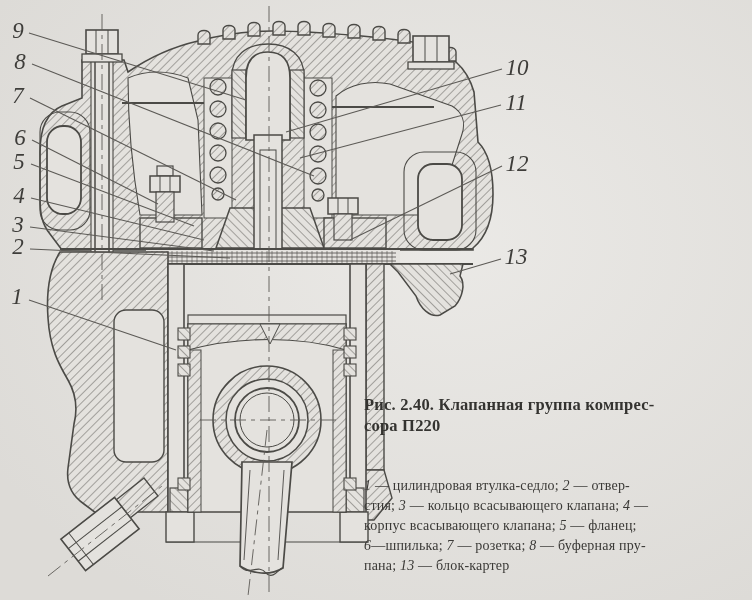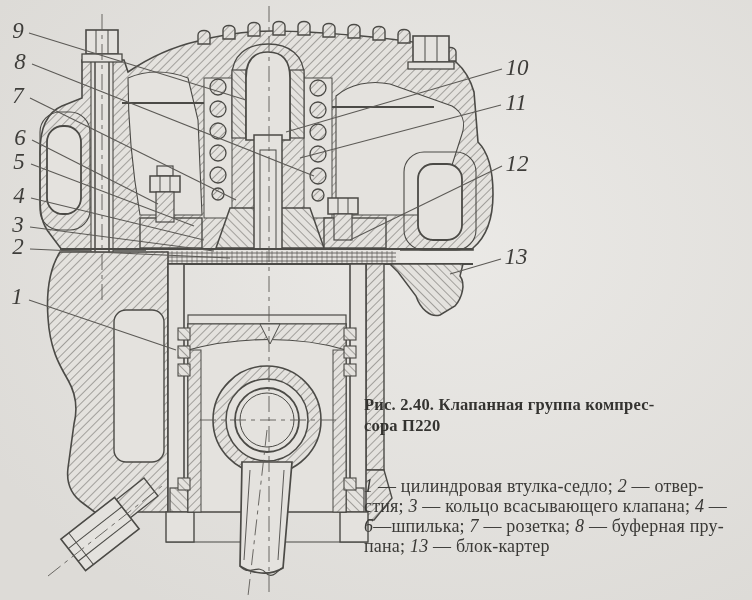--- a/index.html
+++ b/index.html
@@ -27,21 +27,21 @@
   .caption {
     position: absolute;
     left: 364px; top: 394px; width: 364px;
     color: #3a3936;
     letter-spacing: 0.2px;
   }
   .cap-title {
     font-size: 16.5px; font-weight: bold; line-height: 21px;
     margin-bottom: 9px; color: #343330;
   }
-  .legend { font-size: 18px; line-height: 20px; margin-top: 40px; }
+  .legend { font-size: 14px; line-height: 20px; margin-top: 40px; }
   .legend-line em { font-style: italic; }
 </style>
 </head>
 <body>
 
 <div class="page">
 
   <svg class="drawing" width="752" height="600" viewBox="0 0 752 600">
     <defs>
       <pattern id="h1" patternUnits="userSpaceOnUse" width="6" height="6" patternTransform="rotate(45)">
@@ -274,17 +274,18 @@
   </svg>
 
   <div class="caption">
     <div class="cap-title">
       <span>Рис. 2.40. Клапанная группа компрес-</span><br>
       <span>сора П220</span>
     </div>
     <div class="legend">
         <div class="legend-line"><em>1</em> — цилиндровая втулка-седло; <em>2</em> — отвер-</div>
         <div class="legend-line">стия; <em>3</em> — кольцо всасывающего клапана; <em>4</em> —</div>
+        <div class="legend-line">корпус всасывающего клапана; <em>5</em> — фланец;</div>
         <div class="legend-line"><em>6</em>—шпилька; <em>7</em> — розетка; <em>8</em> — буферная пру-</div>
         <div class="legend-line">пана; <em>13</em> — блок-картер</div>
       </div>
   </div>
 </div>
 
 </body></html>

